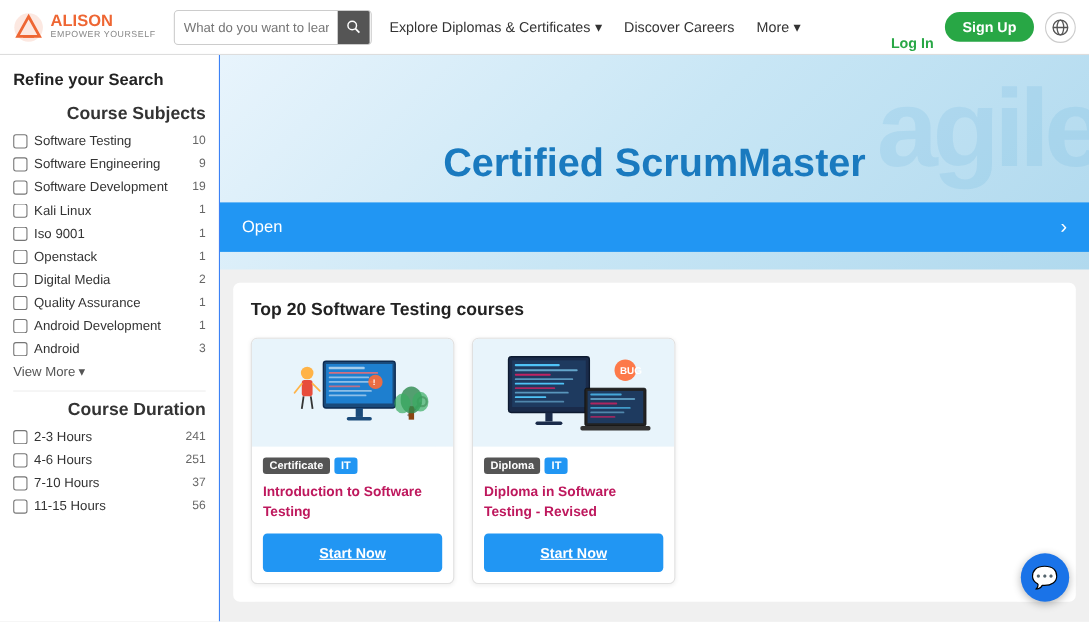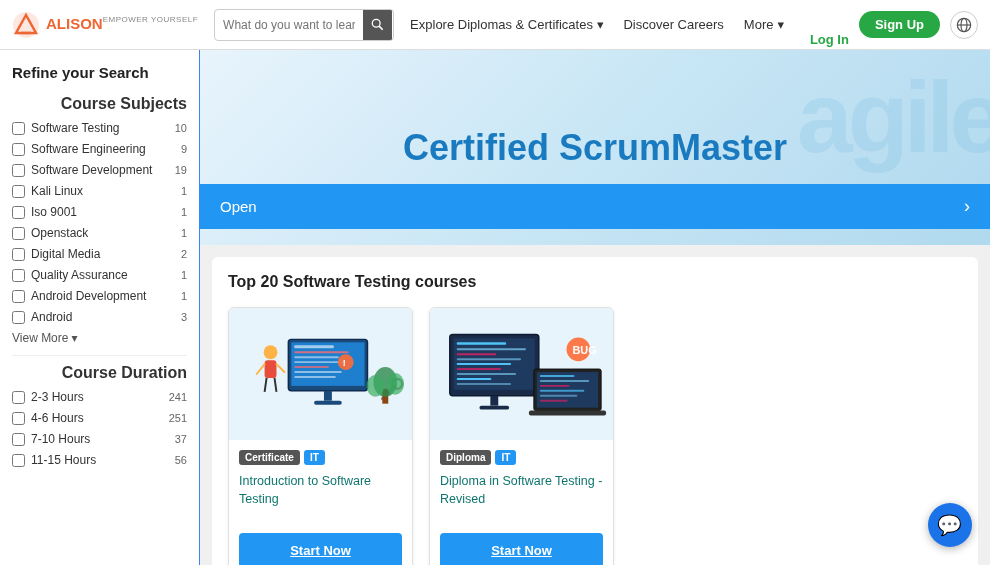--- a/index.html
+++ b/index.html
@@ -6,21 +6,21 @@
     body { font-family: Arial, sans-serif; font-size: 14px; background: #f5f5f5; color: #333; width: 990px; height: 565px; overflow: hidden; }
 
     
     .header {
       display: flex; align-items: center; height: 50px;
       background: #fff; border-bottom: 1px solid #ddd;
       padding: 0 12px; gap: 16px;
     }
     .logo-area { display: flex; align-items: center; gap: 6px; min-width: 130px; }
     .logo-icon { width: 28px; height: 28px; }
-    .logo-text { display: flex; flex-direction: row; line-height: 1.1; }
+    .logo-text { display: flex; flex-direction: column; line-height: 1.1; }
     .search-box { display: flex; align-items: center; border: 1px solid #ccc; border-radius: 4px; overflow: hidden; flex: 0 0 180px; height: 32px; }
     .search-box input { border: none; outline: none; padding: 0 8px; font-size: 12px; width: 148px; }
     .search-btn { background: #555; border: none; color: #fff; padding: 0 8px; height: 32px; cursor: pointer; display: flex; align-items: center; }
     .nav-links { display: flex; align-items: center; gap: 20px; flex: 1; }
     .nav-link { font-size: 13px; color: #333; cursor: pointer; display: flex; align-items: center; gap: 4px; white-space: nowrap; }
     .header-right { display: flex; align-items: center; gap: 10px; margin-left: auto; }
     .login-btn { color: #28a745; font-weight: bold; font-size: 13px; cursor: pointer; margin-top: 30px; }
     .signup-btn { background: #28a745; color: #fff; border: none; border-radius: 20px; padding: 6px 16px; font-size: 13px; cursor: pointer; font-weight: bold; }
     .globe-icon { width: 28px; height: 28px; border-radius: 50%; border: 1px solid #ccc; display: flex; align-items: center; justify-content: center; cursor: pointer; font-size: 14px; }
 
@@ -48,28 +48,28 @@
     .banner-title { font-size: 36px; font-weight: bold; color: #1a7abf; text-align: center; position: relative; z-index: 2; }
     .banner-open-btn { position: absolute; bottom: 16px; left: 0; right: 0; background: #2196f3; color: #fff; border: none; padding: 12px 20px; font-size: 15px; cursor: pointer; display: flex; align-items: center; justify-content: space-between; }
     .banner-open-text { font-size: 15px; }
     .banner-chevron { font-size: 18px; }
 
     
     .course-section { background: #fff; margin: 12px; border-radius: 6px; padding: 16px; }
     .section-title { font-size: 16px; font-weight: bold; margin-bottom: 16px; color: #222; }
     .courses-grid { display: flex; gap: 16px; }
     .course-card { flex: 0 0 185px; border: 1px solid #e0e0e0; border-radius: 6px; overflow: hidden; background: #fff; box-shadow: 0 1px 4px rgba(0,0,0,0.06); }
-    .course-thumb { height: 132px; background: #e8f4fb; display: flex; align-items: center; overflow: hidden; }
+    .course-thumb { height: 98px; background: #e8f4fb; display: flex; align-items: center; overflow: hidden; }
     .course-body { padding: 10px; }
     .course-tags { display: flex; gap: 4px; margin-bottom: 8px; align-items: center; }
     .tag { font-size: 10px; padding: 2px 6px; border-radius: 3px; font-weight: bold; }
     .tag-cert { background: #555; color: #fff; }
     .tag-diploma { background: #555; color: #fff; }
     .tag-it { background: #2196f3; color: #fff; }
-    .course-title { font-size: 12.5px; font-weight: normal; color: #0f766e; margin-bottom: 24px; line-height: 1.4; min-height: 36px; }
+    .course-title { font-size: 12.5px; font-weight: bold; color: #be185d; margin-bottom: 10px; line-height: 1.4; min-height: 36px; }
     .start-btn { width: 100%; background: #2196f3; color: #fff; border: none; border-radius: 4px; padding: 10px; font-size: 13px; font-weight: bold; cursor: pointer; text-align: center; text-decoration: underline; }
 
     
     .sidebar::-webkit-scrollbar { width: 4px; }
     .sidebar::-webkit-scrollbar-thumb { background: #ccc; border-radius: 2px; }
 
     
     .chat-bubble { position: fixed; bottom: 18px; right: 18px; width: 44px; height: 44px; background: #1a73e8; border-radius: 50%; display: flex; align-items: center; justify-content: center; cursor: pointer; box-shadow: 0 2px 8px rgba(0,0,0,0.3); }
     .chat-bubble-icon { color: #fff; font-size: 20px; }
 

